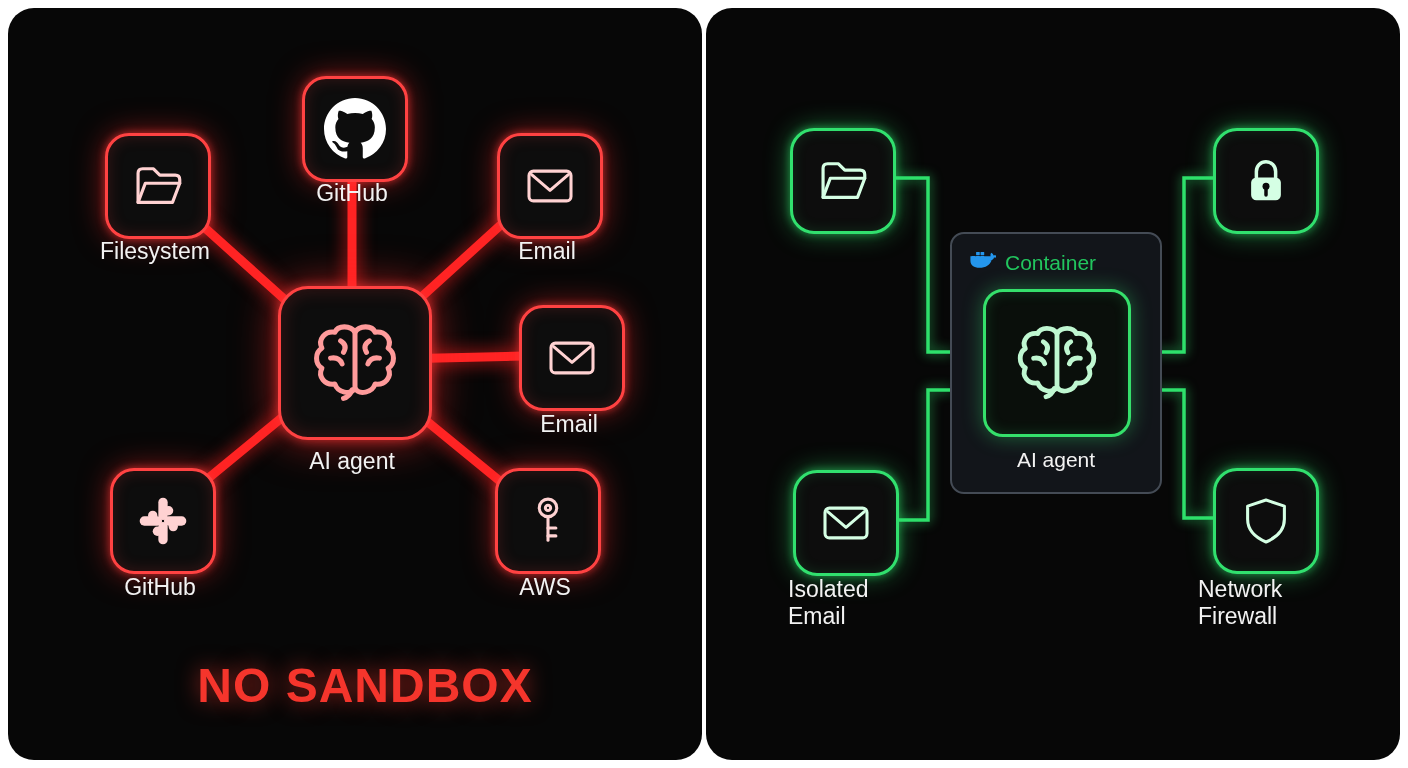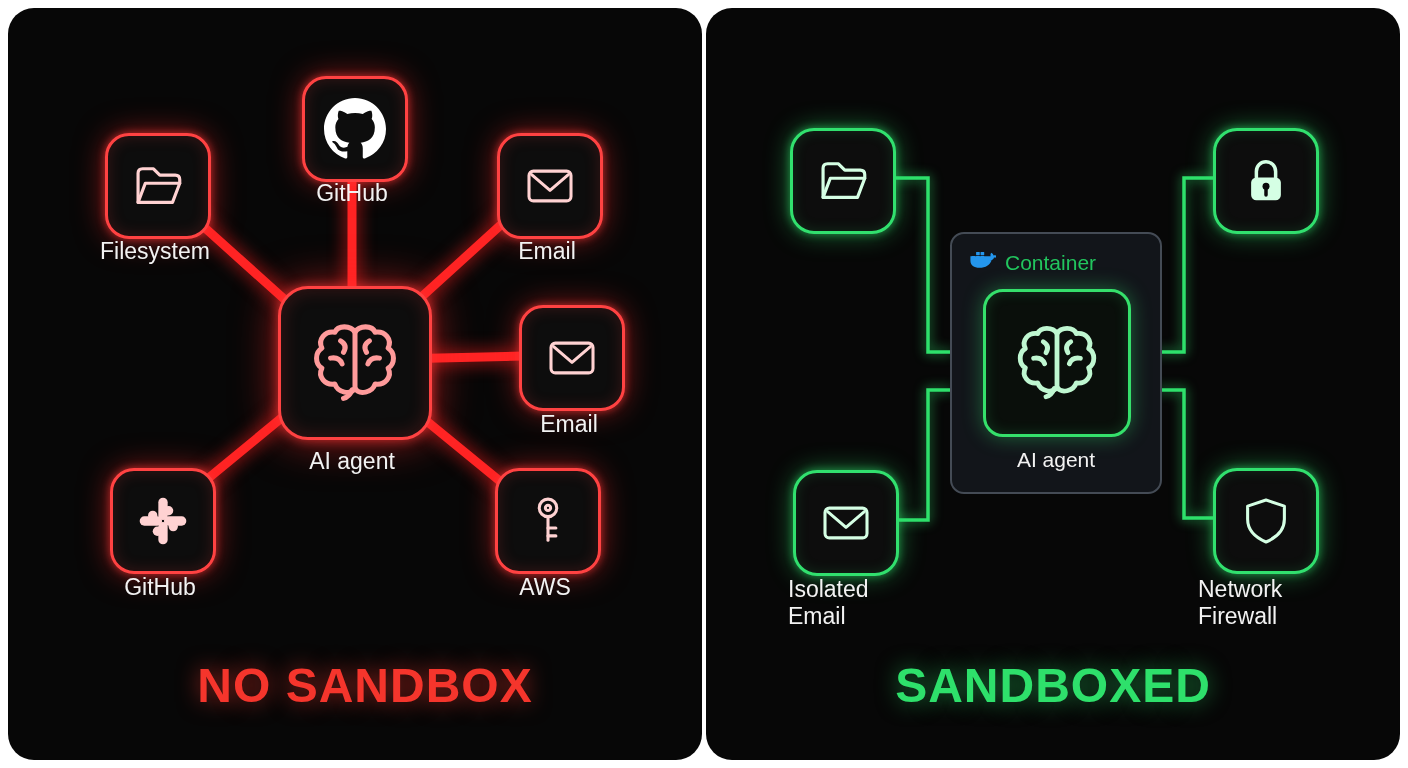--- a/index.html
+++ b/index.html
@@ -251,14 +251,13 @@
 
   <div class="node green" style="left:507px;top:460px;">
     <span>
       <svg width="56" height="56" viewBox="0 0 64 64" class="stroke-ic">
         <path d="M32 8 L53 15 V30 q0 17 -21 26 q-21-9-21-26 V15 Z"></path>
       </svg>
     </span>
   </div>
   <div class="lbl wrap" style="left:557px;top:568px;width:130px;">Network Firewall</div>
 
-  <div class="title green">SANDBOXED</div>
 </div>
 
 </body></html>

